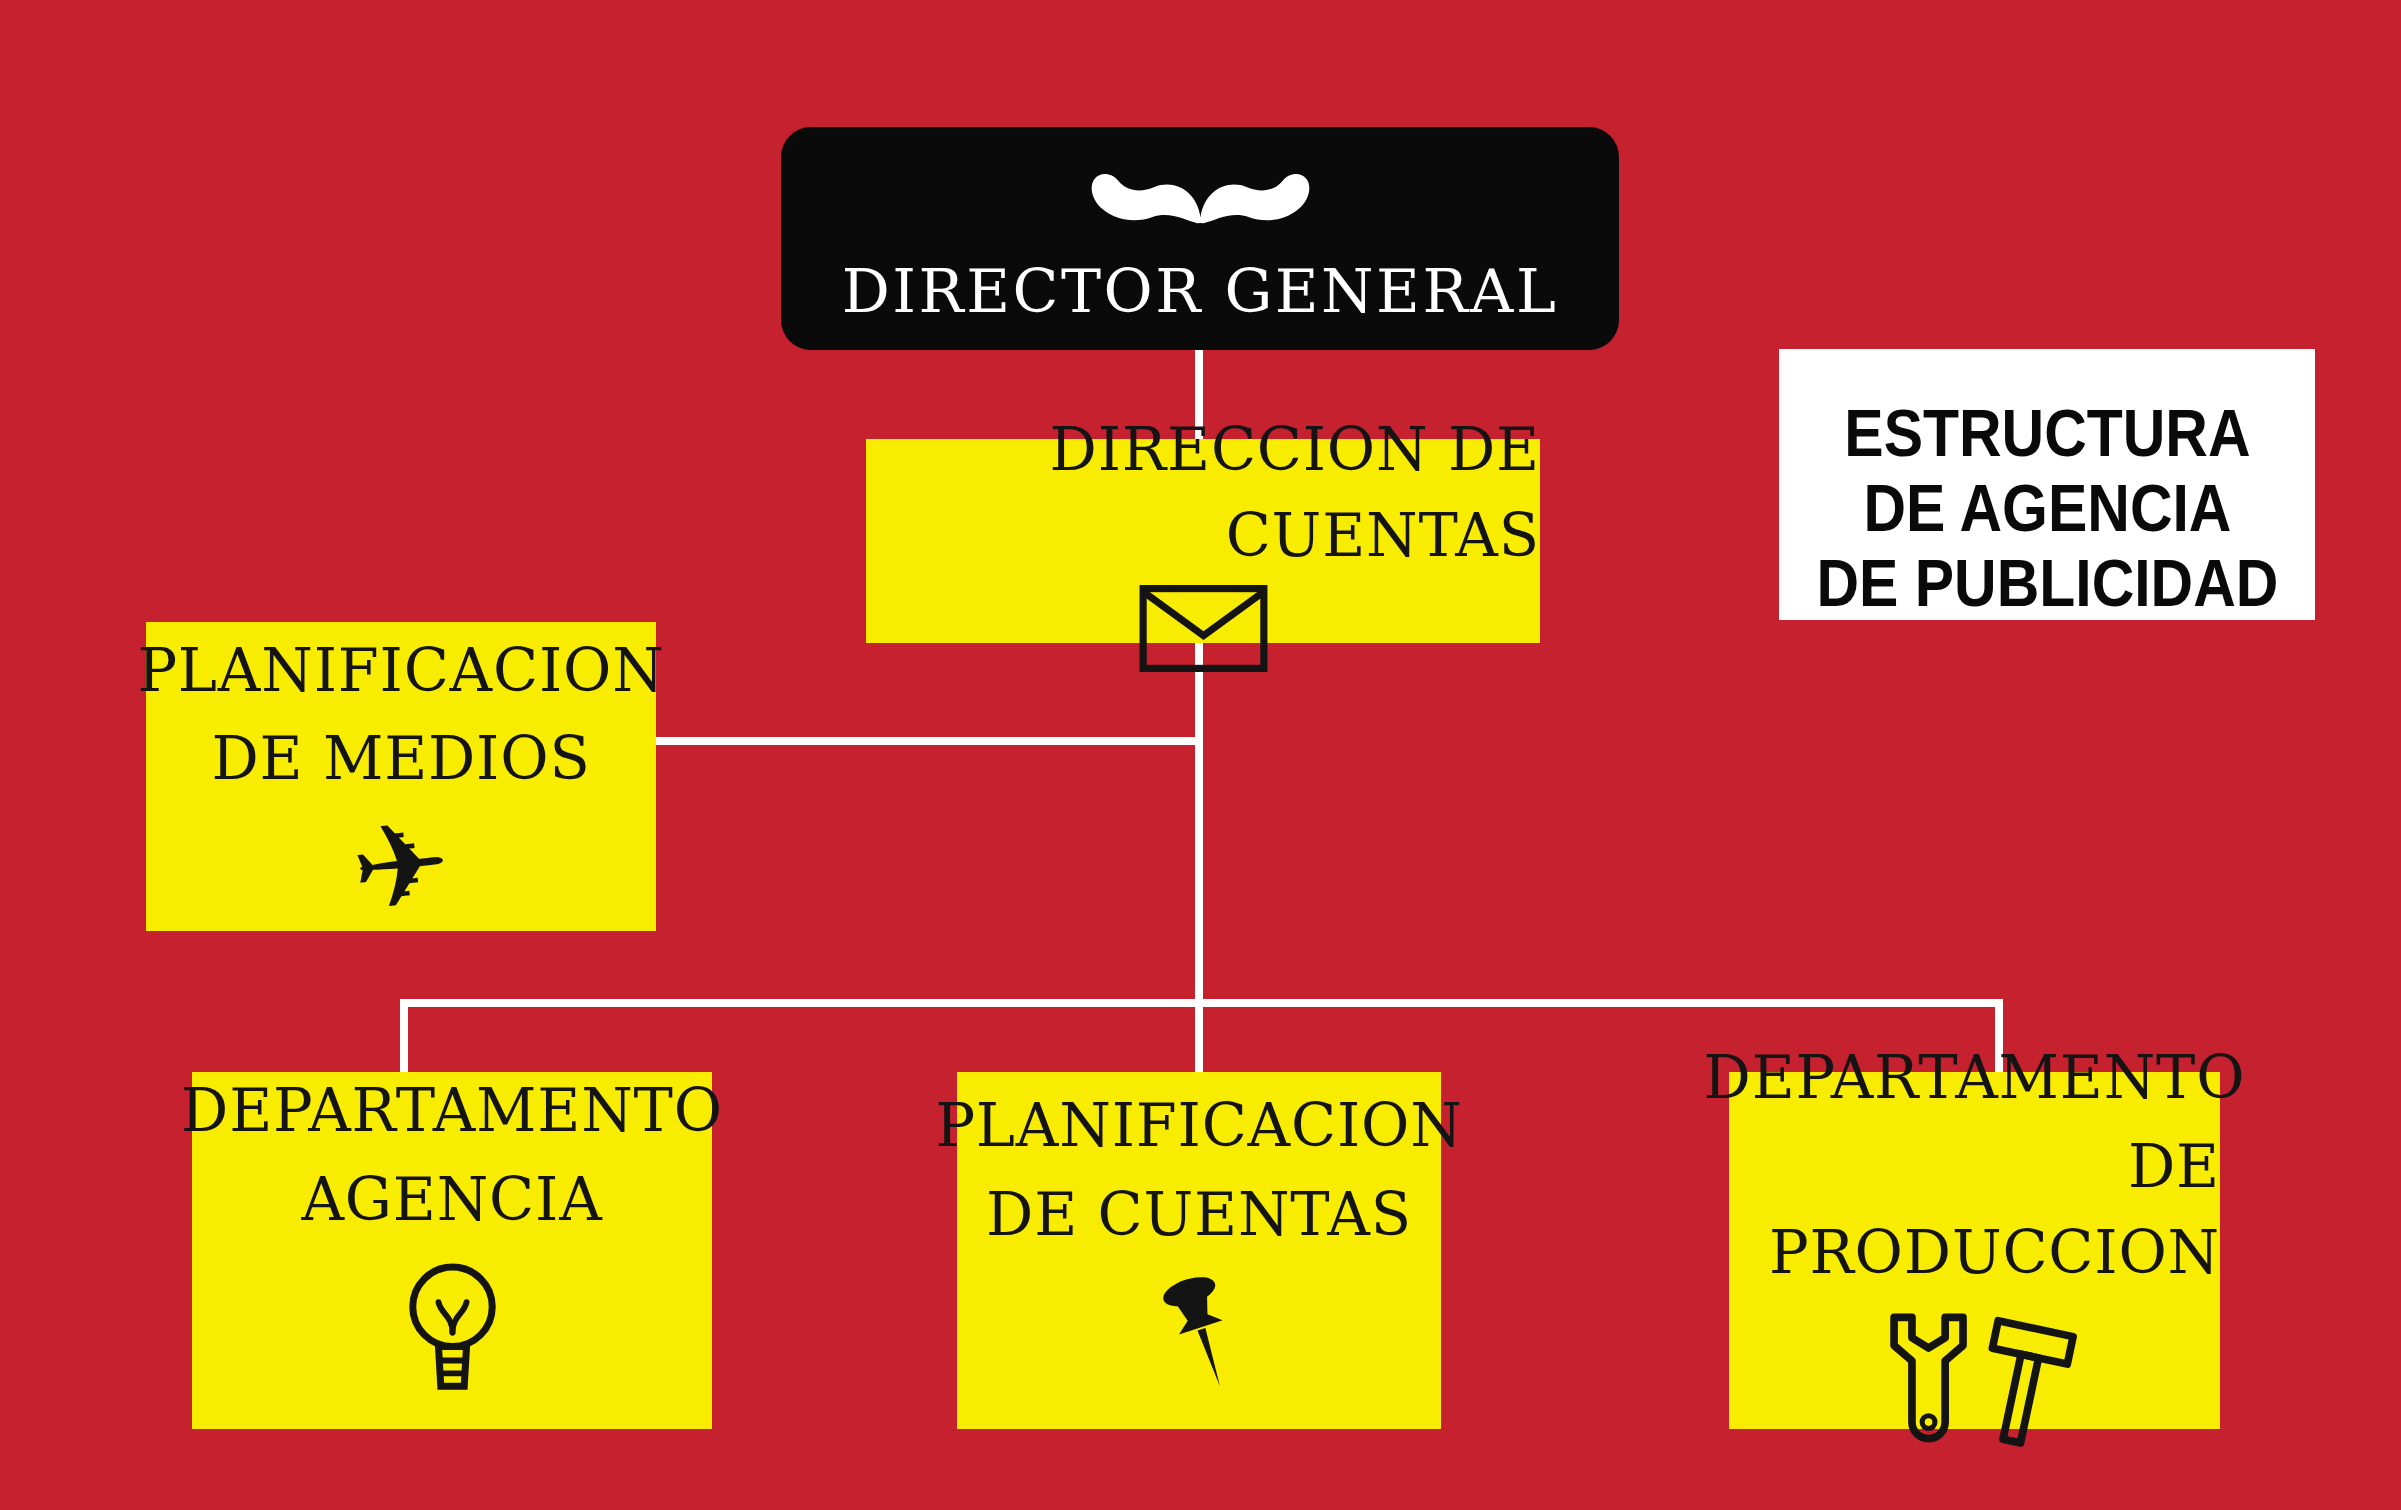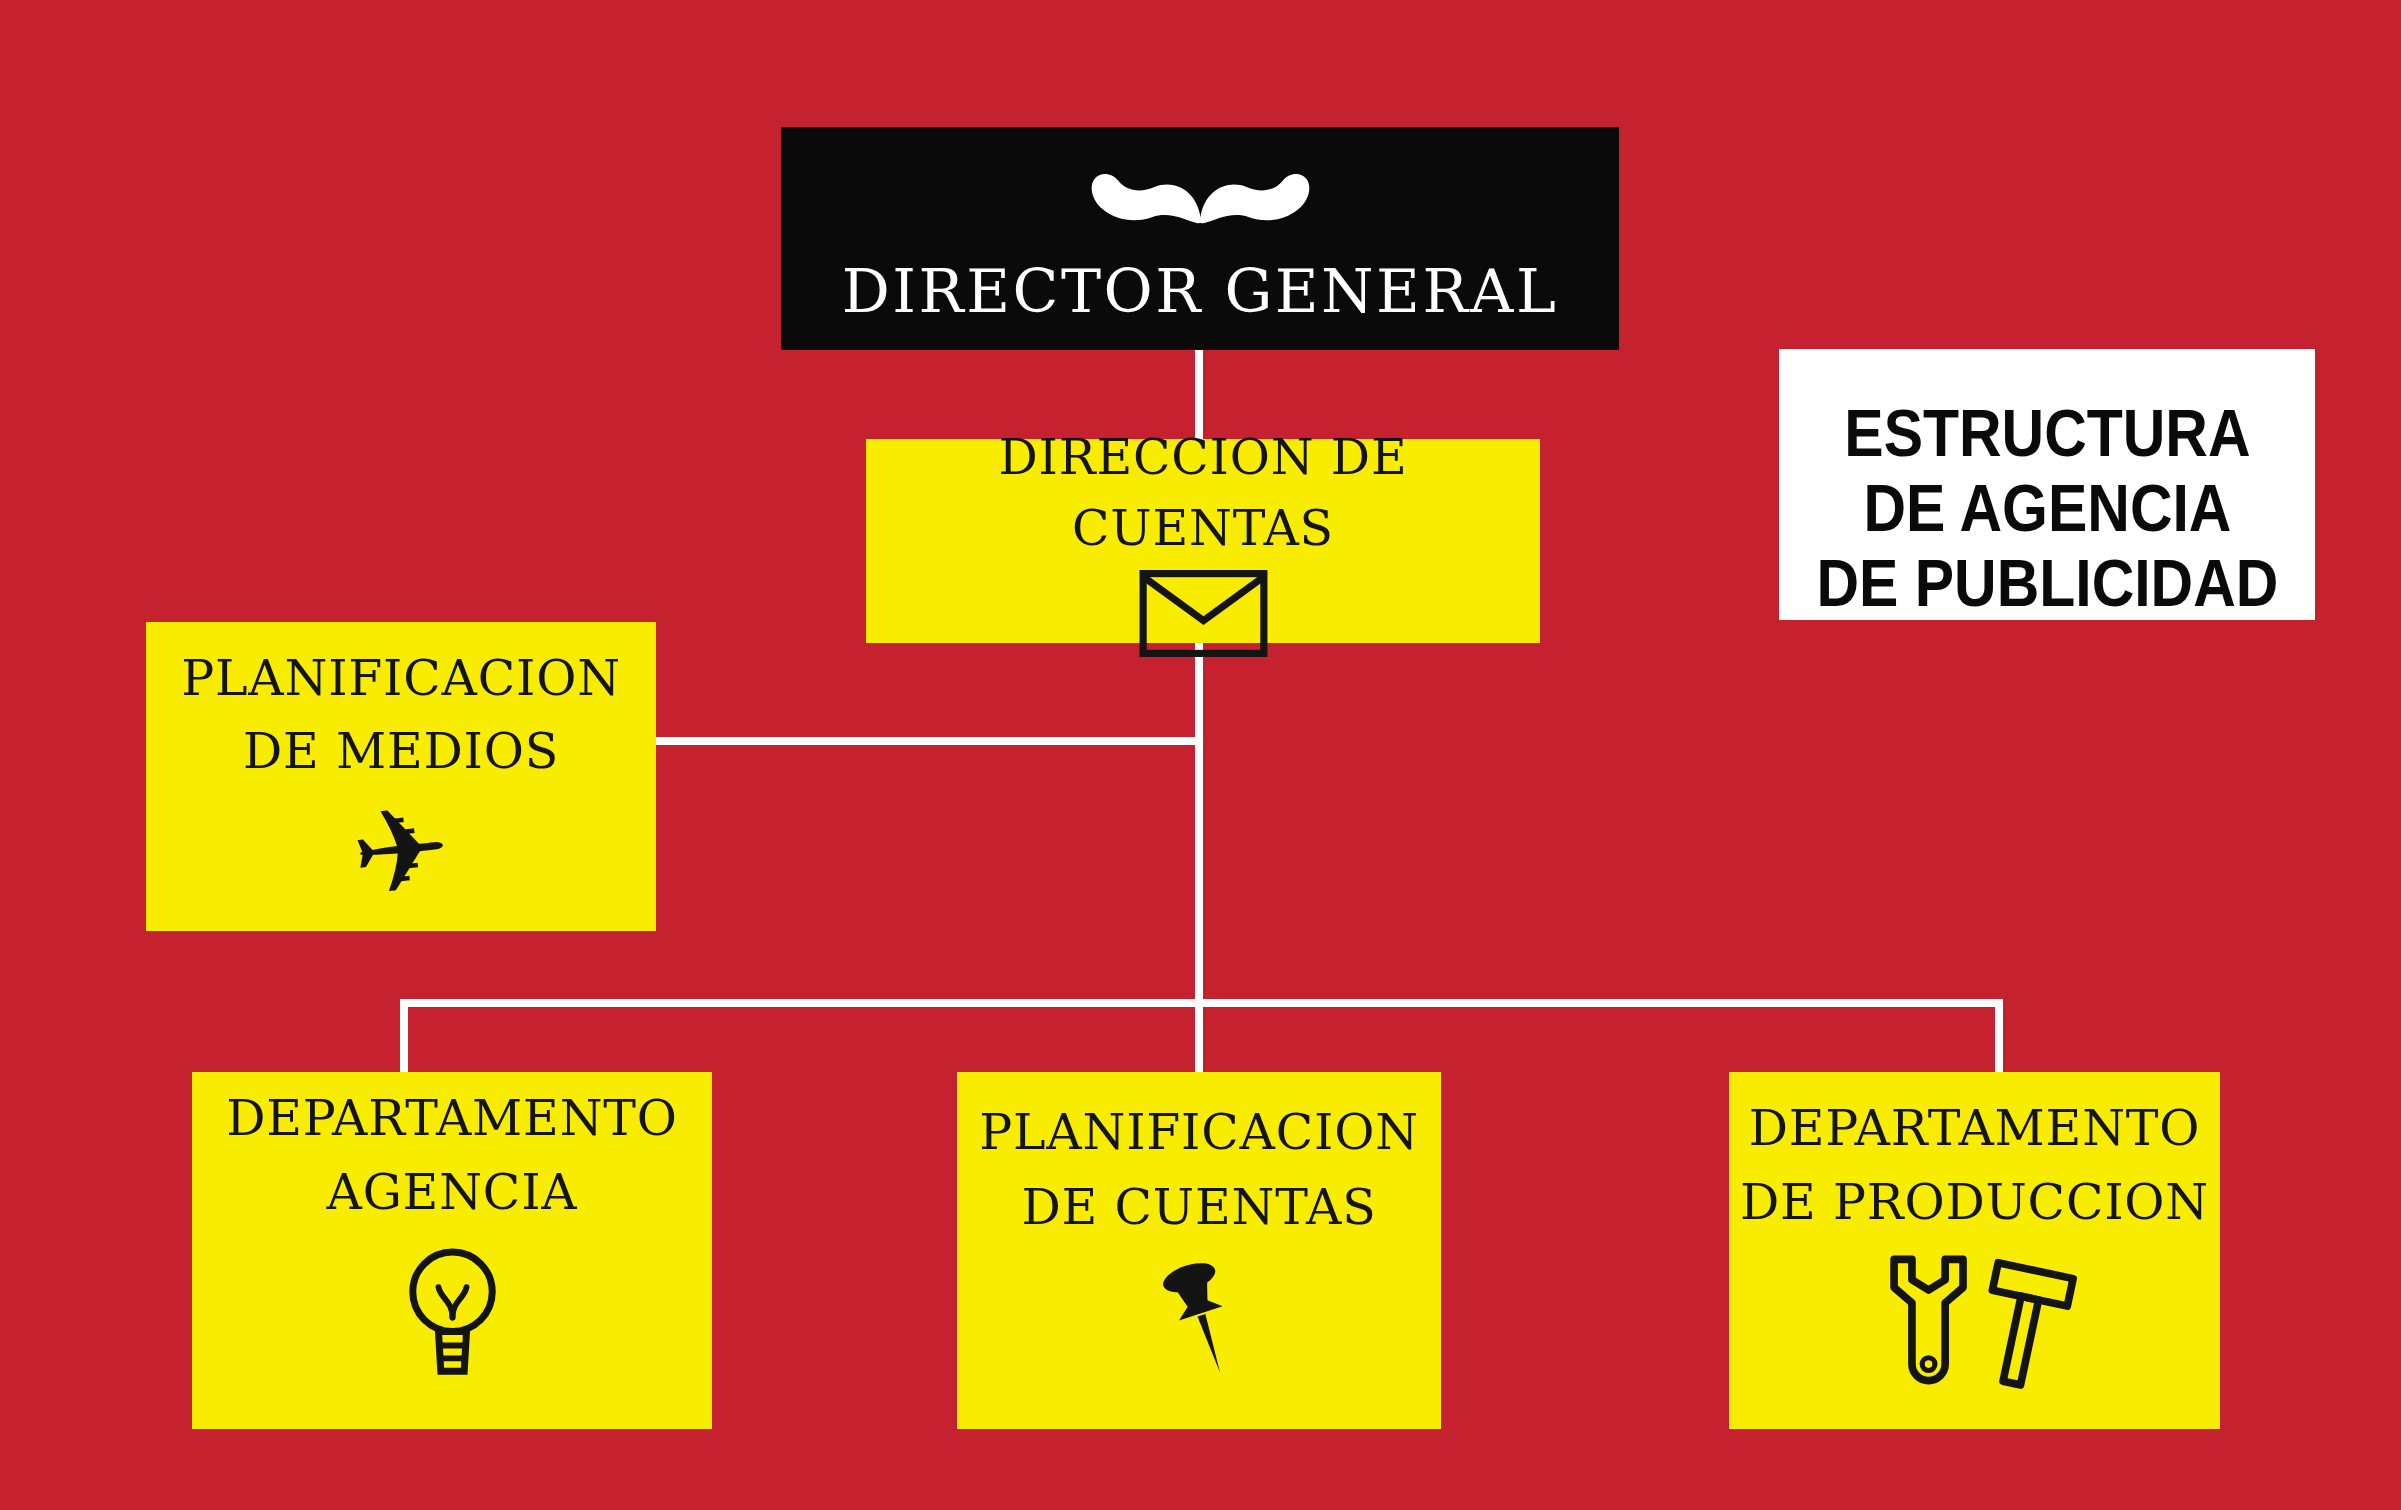--- a/index.html
+++ b/index.html
@@ -23,22 +23,23 @@
     box-sizing:border-box;
   }
   .node.yellow { background:#F8EC00; color:#141414; }
   .node.black  { background:#0A0A0A; color:#FFFFFF; }
 
   .label-lg {
     font-size:60px; letter-spacing:2.5px; color:#FFFFFF;
     font-family:"DejaVu Serif", serif;
   }
   .label {
-    font-size:49px; letter-spacing:0.8px; line-height:1.45; color:#141414;
+    font-size:59px; letter-spacing:0.8px; line-height:1.45; color:#141414;
     font-family:"DejaVu Serif", serif;
+    text-align:right;
   }
 
   
   .title-box {
     position:absolute; z-index:2;
     left:1779px; top:349px; width:536px; height:271px;
     background:#FFFFFF; color:#0A0A0A;
     display:flex; align-items:flex-end; justify-content:center;
   }
   .title-inner {
@@ -51,21 +52,21 @@
   
   .icon { display:block; line-height:0; }
   .plane-glyph {
     font-family:"DejaVu Sans", sans-serif;
     font-size:117px; line-height:1; color:#141414;
     transform:rotate(-6deg);
     margin-top:5px;
   }
 
   
-  #box-director { left:781px;  top:127px;  width:838px; height:223px; gap:5px; }
+  #box-director { left:781px;  top:127px;  width:838px; height:223px; gap:5px;border-radius:30px; }
   #box-cuentas  { left:866px; top:439px;  width:674px;  height:204px; gap:3.3px; }
   #box-plan-cuentas { left:146px; top:622px; width:510px; height:309px; gap:1.7px; }
   #box-creativo   { left:192px;  top:1072px; width:520px; height:357px; gap:3.3px; }
   #box-medios     { left:957px; top:1072px; width:484px; height:357px; gap:3.3px; }
   #box-produccion { left:1729px; top:1072px; width:491px; height:357px; gap:3.3px; }
 </style>
 </head>
 <body>
 
 <div class="line" style="left:1195px; top:349px; width:8.3px; height:92px;"></div>

